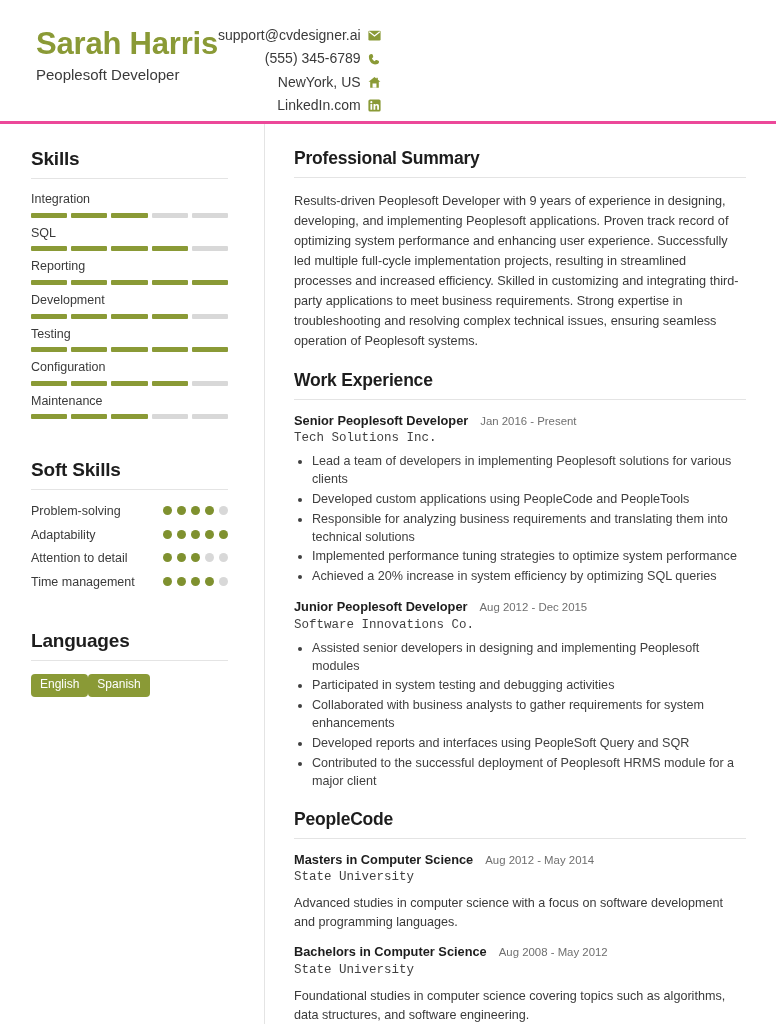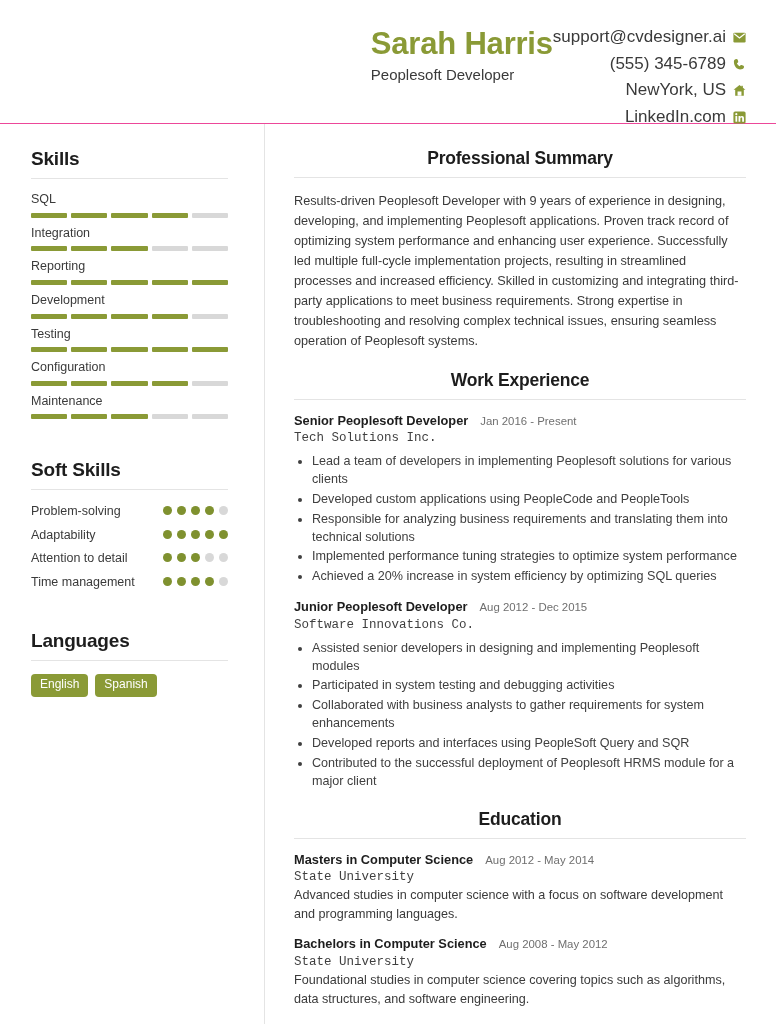--- a/index.html
+++ b/index.html
@@ -10,24 +10,24 @@
     font-family:"Liberation Sans", sans-serif;
     color:#333333;
     overflow:hidden;
   }
   .page { position:relative; width:776px; height:1024px; }
 
   
   .header {
     position:relative;
     height:124px;
-    border-bottom:1px solid #ec4899;
+    border-bottom:3px solid #ec4899;
     padding:26px 30px 9px 36px;
     display:flex;
-    justify-content:flex-end;
+    justify-content:flex-start;
     align-items:flex-start;
   }
   .name {
     font-size:31px;
     font-weight:bold;
     color:#8a9a36;
     line-height:1.15;
     letter-spacing:-0.2px;
     margin:0 0 4px 0;
   }
@@ -36,21 +36,21 @@
     color:#3a3a3a;
     font-weight:400;
     margin:0;
   }
   .contact { text-align:right; padding-top:2px; }
   .contact-row {
     display:flex;
     align-items:center;
     justify-content:flex-end;
     gap:7px;
-    font-size:17px;
+    font-size:14px;
     color:#3a3a3a;
     margin-bottom:8px;
     line-height:1.1;
   }
   .ic { width:13px; height:13px; flex:0 0 13px; display:block; }
   .ic svg { width:13px; height:13px; display:block; }
 
   
   .cols { display:flex; height:900px; }
   .sidebar {
@@ -65,21 +65,21 @@
   }
 
   
   .sec-title {
     font-size:19px;
     font-weight:bold;
     color:#1d1d1d;
     margin:0 0 8px 0;
     letter-spacing:-0.2px;
   }
-  .sec-title.main-h { font-size:17.5px;text-align:center; }
+  .sec-title.main-h { font-size:17.5px; }
   .rule { height:1px; background:#e4e4e4; margin-bottom:13px; }
 
   
   .skill { margin-bottom:8px; }
   .skill-label {
     font-size:12.5px;
     color:#3a3a3a;
     margin-bottom:5px;
     line-height:1.25;
   }
@@ -107,21 +107,21 @@
   }
   .dots { display:flex; gap:5px; padding-top:3px; flex:0 0 auto; }
   .dot {
     width:9px; height:9px;
     border-radius:50%;
     background:#d8d8d8;
   }
   .dot.on { background:#7f912f; }
 
   
-  .langs { display:flex; gap:7px; flex-wrap:wrap; }
+  .langs { display:flex; flex-wrap:wrap; }
   .lang-pill {
     background:#8a9a36;
     color:#ffffff;
     font-size:12px;
     padding:4px 9px 5px;
     border-radius:4px;
     line-height:1.1;
   }
 
   .block-gap { height:22px; }
@@ -168,20 +168,21 @@
   ul.bullets li {
     font-size:12.6px;
     line-height:1.42;
     color:#404040;
     margin-bottom:2px;
   }
   .entry-desc {
     font-size:12.6px;
     line-height:1.48;
     color:#3a3a3a;
+    margin-top:8px;
   }
 </style>
 </head>
 <body>
 
 <div class="page">
 
   <div class="header">
     <div>
       <div class="name">Sarah Harris</div>
@@ -231,36 +232,36 @@
 
   <div class="cols">
 
     <div class="sidebar">
 
       <div class="sec">
         <div class="sec-title">Skills</div>
         <div class="rule"></div>
         <div id="skills-list">
             <div class="skill">
+              <div class="skill-label">Integration</div>
+              <div class="bar">
+                <div class="seg on"></div>
+                <div class="seg on"></div>
+                <div class="seg on"></div>
+                <div class="seg"></div>
+                <div class="seg"></div>
+              </div>
+            </div>
+            <div class="skill">
               <div class="skill-label">SQL</div>
               <div class="bar">
                 <div class="seg on"></div>
                 <div class="seg on"></div>
                 <div class="seg on"></div>
                 <div class="seg on"></div>
-                <div class="seg"></div>
-              </div>
-            </div>
-            <div class="skill">
-              <div class="skill-label">Integration</div>
-              <div class="bar">
-                <div class="seg on"></div>
-                <div class="seg on"></div>
-                <div class="seg on"></div>
-                <div class="seg"></div>
                 <div class="seg"></div>
               </div>
             </div>
             <div class="skill">
               <div class="skill-label">Reporting</div>
               <div class="bar">
                 <div class="seg on"></div>
                 <div class="seg on"></div>
                 <div class="seg on"></div>
                 <div class="seg on"></div>
@@ -409,21 +410,21 @@
                 <li>Participated in system testing and debugging activities</li>
                 <li>Collaborated with business analysts to gather requirements for system enhancements</li>
                 <li>Developed reports and interfaces using PeopleSoft Query and SQR</li>
                 <li>Contributed to the successful deployment of Peoplesoft HRMS module for a major client</li>
               </ul>
             </div>
           </div>
       </div>
 
       <div class="sec">
-        <div class="sec-title main-h">Education</div>
+        <div class="sec-title main-h">PeopleCode</div>
         <div class="rule"></div>
         <div id="edu-list">
             <div class="entry">
               <div class="entry-head">
                 <div class="entry-title">Masters in Computer Science</div>
                 <div class="entry-date">Aug 2012 - May 2014</div>
               </div>
               <div class="entry-sub">State University</div>
               <div class="entry-desc">Advanced studies in computer science with a focus on software development and programming languages.</div>
             </div>

